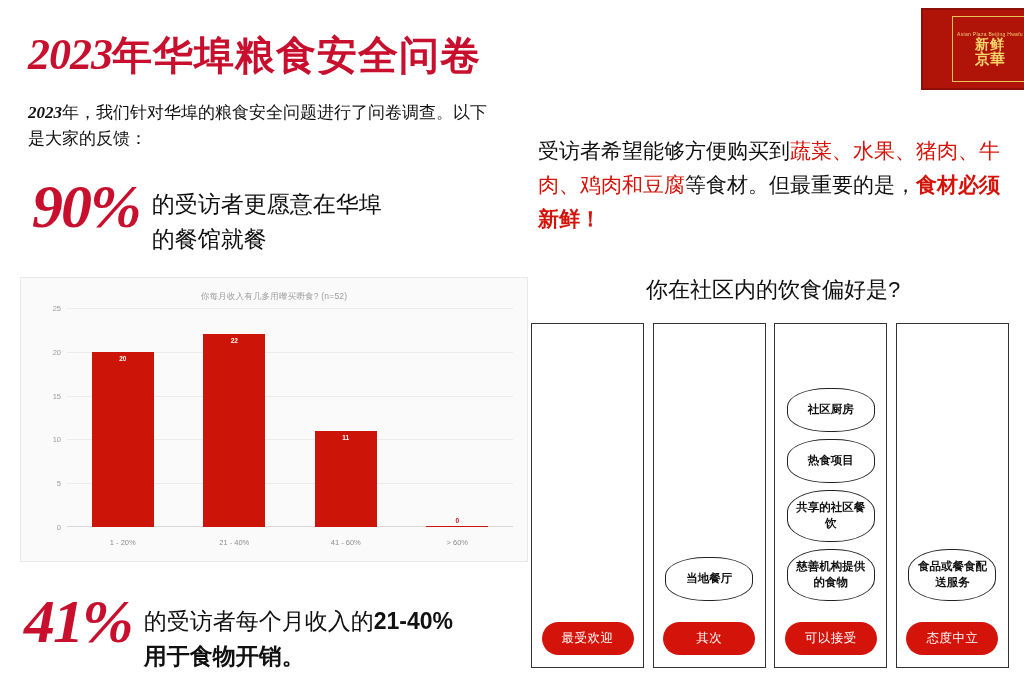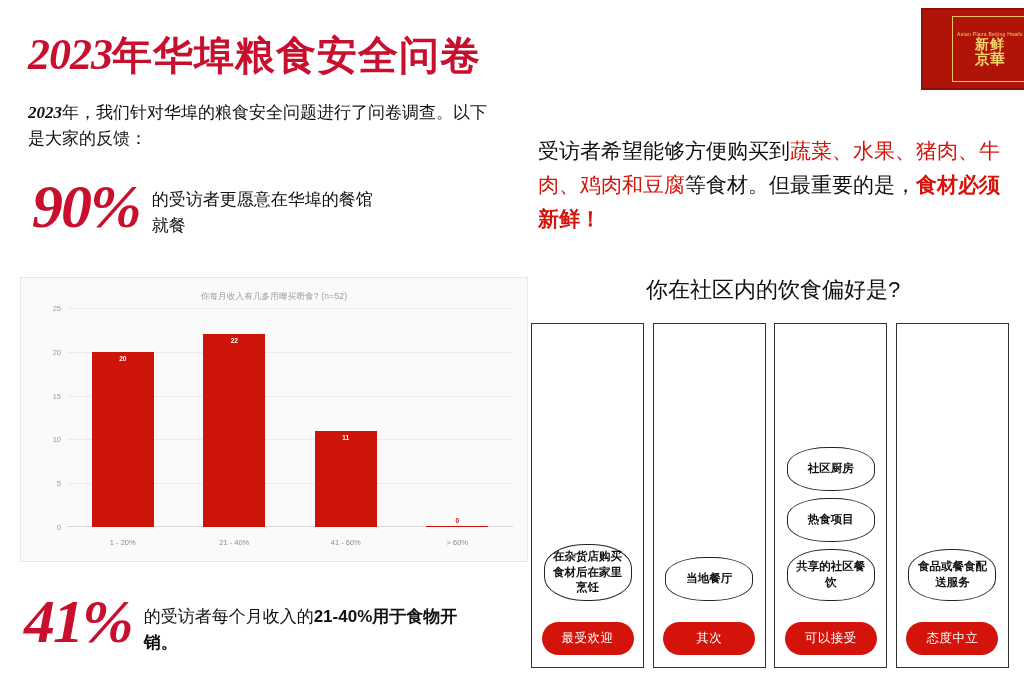--- a/index.html
+++ b/index.html
@@ -110,21 +110,21 @@
     font-family: "Liberation Serif", serif;
     font-style: italic;
     font-weight: bold;
     color: #c8102e;
     font-size: 62px;
     line-height: 1;
     letter-spacing: -2px;
     white-space: nowrap;
   }
   .stat-txt {
-    font-size: 17px;
+    font-size: 23px;
     line-height: 1.5;
     color: #111;
     margin-left: 12px;
     margin-top: 12px;
   }
   #stat90 { left: 32px; top: 175px; }
   #stat90 .stat-txt { width: 235px; }
   #stat41 { left: 24px; top: 590px; }
   #stat41 .stat-txt { width: 320px; margin-top: 14px; }
   .bold { font-weight: bold; }
@@ -396,38 +396,36 @@
 
   <div class="right-para">
     <span>受访者希望能够方便购买到</span><span class="red">蔬菜、水果、猪肉、牛肉、鸡肉和豆腐</span><span>等食材。但最重要的是，</span><span class="red-b">食材必须新鲜！</span>
   </div>
 
   <div class="q-title">你在社区内的饮食偏好是?</div>
 
   <div class="cards">
 
     <div class="card">
-      <div class="cloud-stack">
-        <div class="cloud tall">在杂货店购买食材后在家里烹饪</div>
-      </div>
       <div class="pill">最受欢迎</div>
     </div>
 
     <div class="card">
       <div class="cloud-stack">
         <div class="cloud">当地餐厅</div>
       </div>
       <div class="pill">其次</div>
     </div>
 
     <div class="card">
       <div class="cloud-stack">
         <div class="cloud">社区厨房</div>
         <div class="cloud">热食项目</div>
         <div class="cloud tall">共享的社区餐饮</div>
+        <div class="cloud tall">慈善机构提供的食物</div>
       </div>
       <div class="pill">可以接受</div>
     </div>
 
     <div class="card">
       <div class="cloud-stack">
         <div class="cloud tall">食品或餐食配送服务</div>
       </div>
       <div class="pill">态度中立</div>
     </div>

